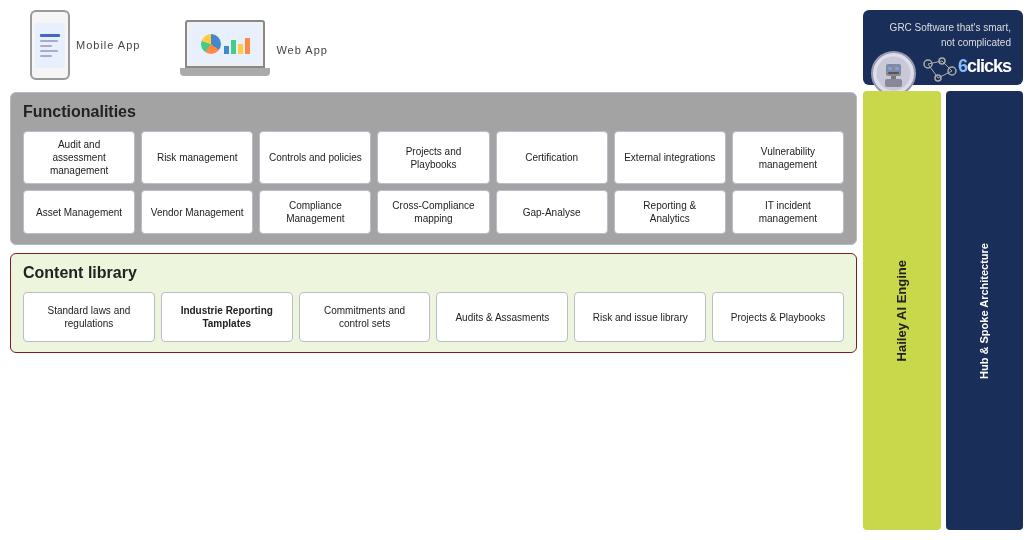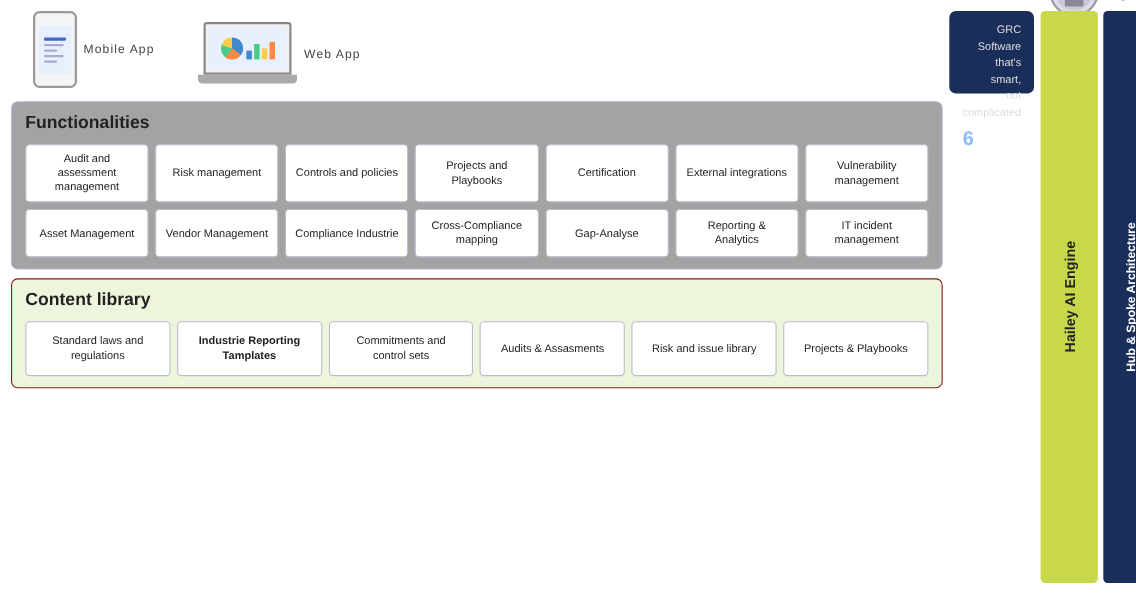--- a/index.html
+++ b/index.html
@@ -283,20 +283,21 @@
       background: #dde;
       border: 2px solid #9999aa;
       display: flex;
       align-items: center;
       justify-content: center;
       overflow: hidden;
     }
 
     .right-section {
       display: flex;
+      flex-direction: column;
       width: 160px;
       gap: 6px;
     }
 
     .right-top-box {
       background: #1a2e5a;
       border-radius: 6px;
       padding: 10px 12px;
       color: #fff;
       display: flex;
@@ -385,21 +386,21 @@
         </div>
 
         <div class="func-row">
           <div class="func-item">
             <span>Asset Management</span>
           </div>
           <div class="func-item">
             <span>Vendor Management</span>
           </div>
           <div class="func-item">
-            <span>Compliance Industrie</span>
+            <span>Compliance Management</span>
           </div>
           <div class="func-item">
             <span>Cross-Compliance mapping</span>
           </div>
           <div class="func-item">
             <span>Gap-Analyse</span>
           </div>
           <div class="func-item">
             <span>Reporting &amp; Analytics</span>
           </div>

